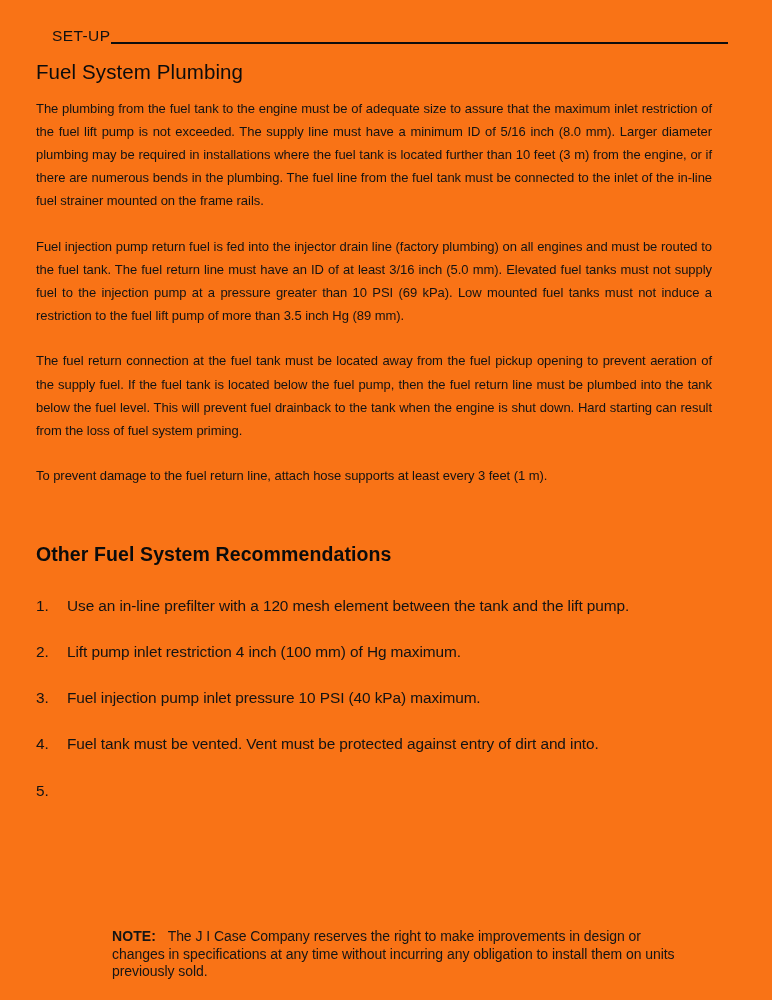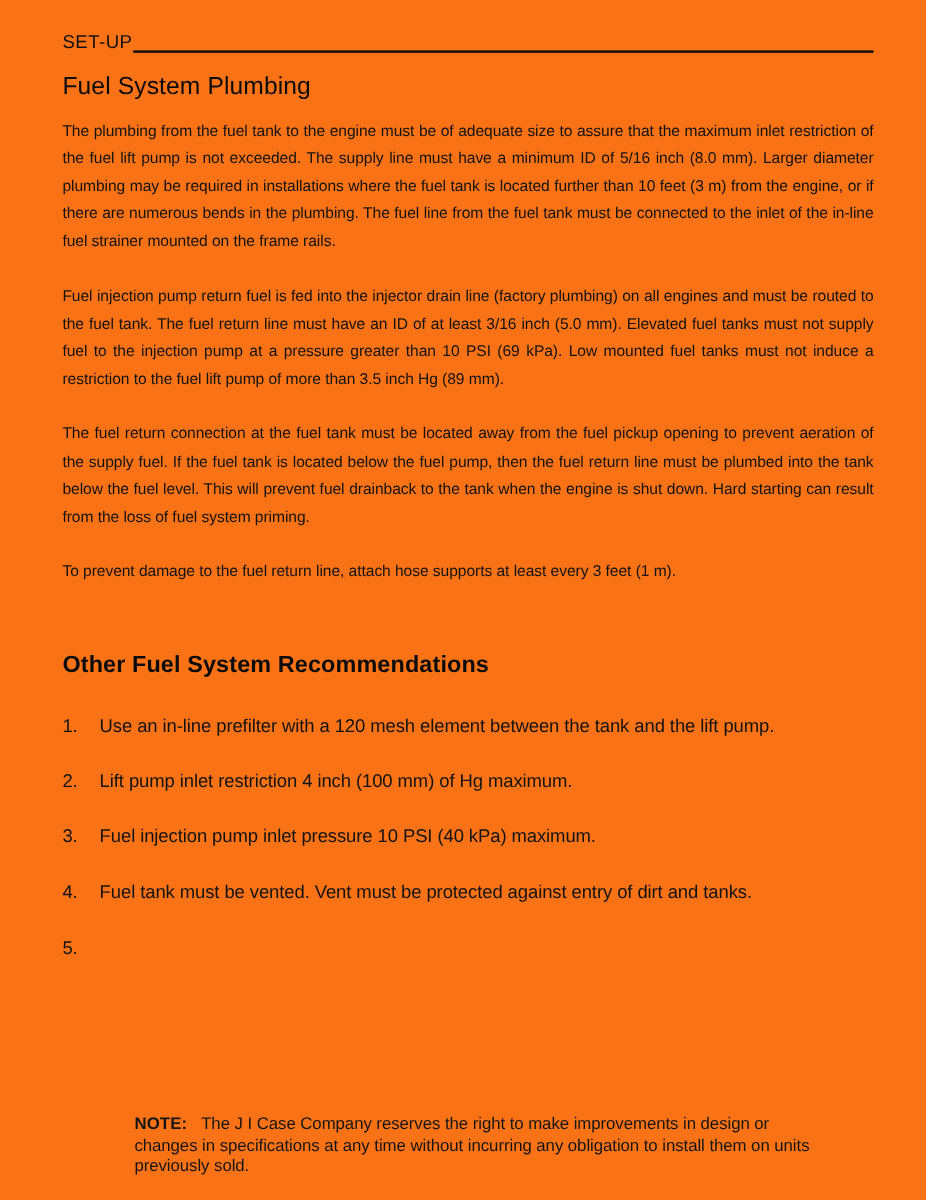--- a/index.html
+++ b/index.html
@@ -47,21 +47,21 @@
     flex: 1 1 auto;
     height: 0;
     border-bottom: 2.1px solid #0d0d0d;
     margin-bottom: 1px;
     margin-left: 1px;
   }
 
   
   .content {
     position: absolute;
-    left: 52px;
+    left: 36px;
     top: 60px;
     width: 676px;
   }
 
   h2.section-title {
     font-size: 20.5px;
     font-weight: 400;
     letter-spacing: 0.1px;
     margin: 0 0 13px 0;
     line-height: 1.15;
@@ -158,21 +158,21 @@
       <li>
         <span class="num">2.</span>
         <span>Lift pump inlet restriction 4 inch (100 mm) of Hg maximum.</span>
       </li>
       <li>
         <span class="num">3.</span>
         <span>Fuel injection pump inlet pressure 10 PSI (40 kPa) maximum.</span>
       </li>
       <li>
         <span class="num">4.</span>
-        <span>Fuel tank must be vented. Vent must be protected against entry of dirt and tanks.</span>
+        <span>Fuel tank must be vented. Vent must be protected against entry of dirt and into.</span>
       </li>
       <li>
         <span class="num">5.</span>
       </li>
     </ol>
 
   </div>
 
   <div class="note">
     <span class="note-label">NOTE:&nbsp;&nbsp;</span>

